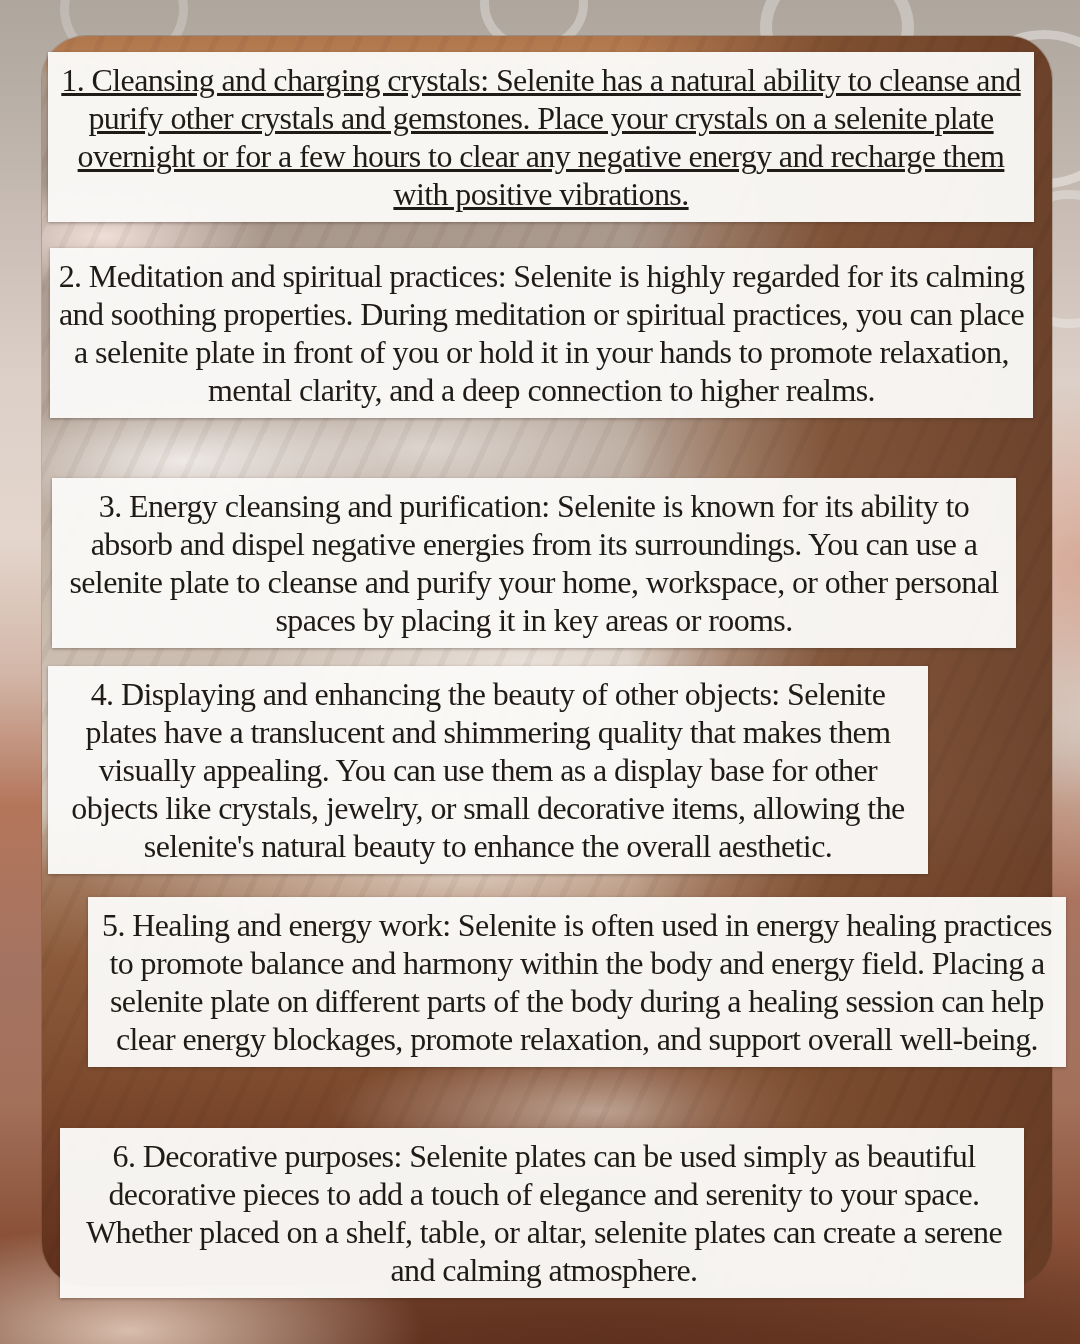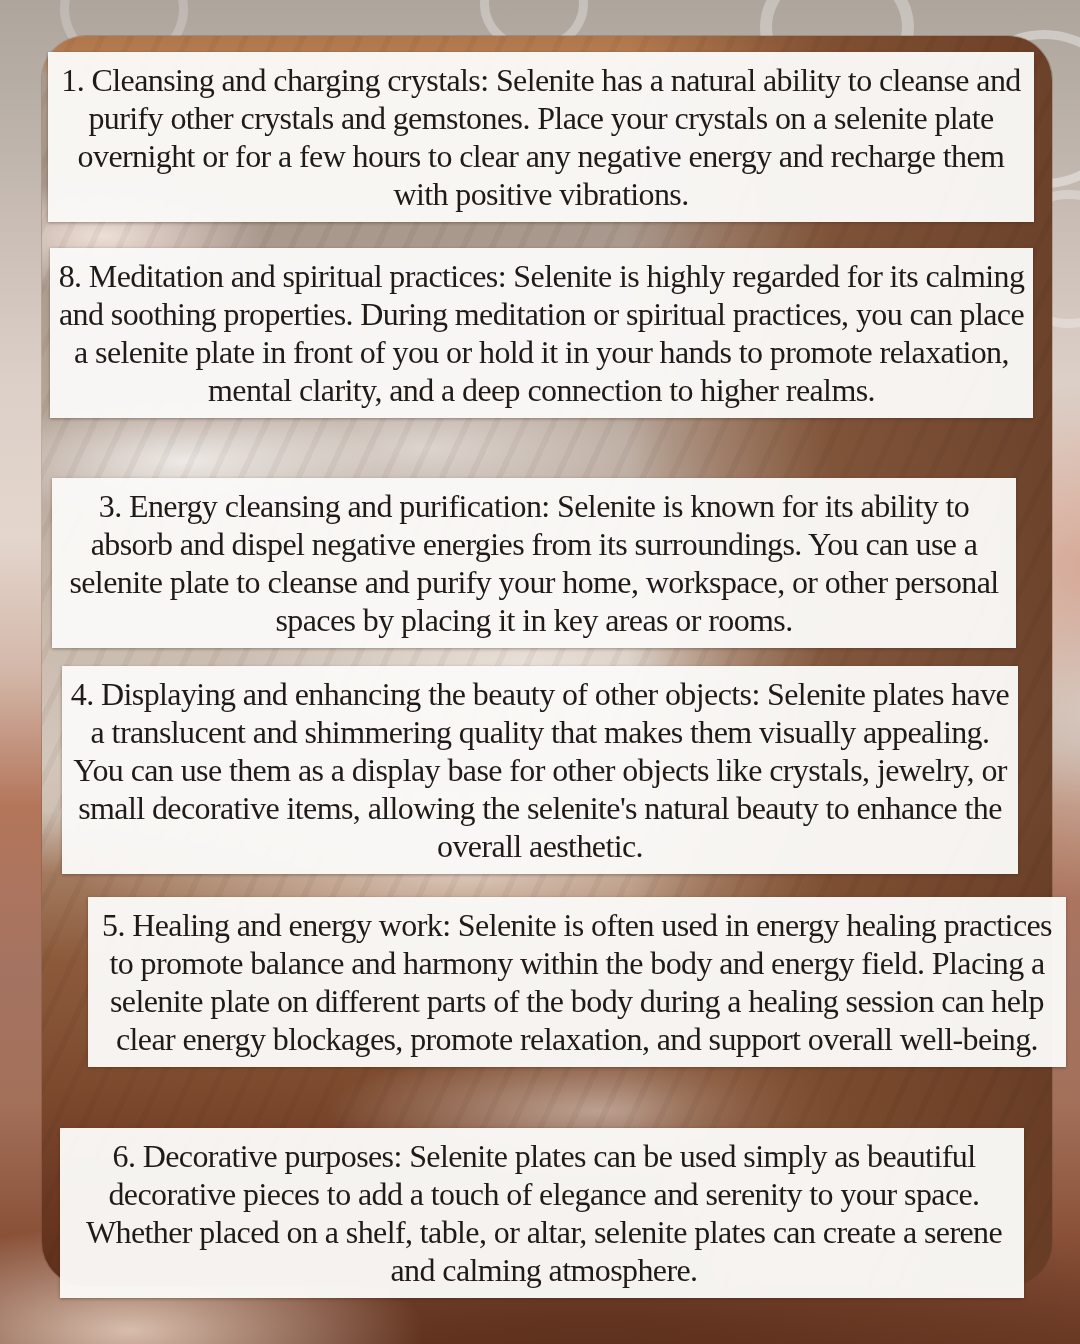--- a/index.html
+++ b/index.html
@@ -71,24 +71,24 @@
     background:rgba(250,249,247,.97);
     color:#1f1b17;
     text-align:center;
     font-size:32px;
     line-height:38px;
     letter-spacing:-0.6px;
     padding:9px 6px;
     box-shadow:0 1px 3px rgba(55,35,20,.4);
     box-sizing:border-box;
   }
-  .b1{left:48px;top:52px;width:986px;}
+  .b1{left:48px;top:52px;width:986px;text-decoration:underline;}
   .b2{left:50px;top:248px;width:983px;}
   .b3{left:52px;top:478px;width:964px;}
-  .b4{left:62px;top:666px;width:956px;}
+  .b4{left:48px;top:666px;width:880px;}
   .b5{left:52px;top:897px;width:978px;margin-left:36px;}
   .b6{left:60px;top:1128px;width:964px;padding-left:10px;}
 </style>
 </head>
 <body>
 
 <div class="canvas">
 
   <div class="bg-outer"></div>
 
@@ -96,19 +96,19 @@
   <div class="swirl s2"></div>
   <div class="swirl s3"></div>
   <div class="swirl s4"></div>
   <div class="swirl s5"></div>
 
   <div class="photo-card">
     <div class="grain"></div>
   </div>
 
   <div class="text-block b1">1. Cleansing and charging crystals: Selenite has a natural ability to cleanse and purify other crystals and gemstones. Place your crystals on a selenite plate overnight or for a few hours to clear any negative energy and recharge them with positive vibrations.</div>
-  <div class="text-block b2">8. Meditation and spiritual practices: Selenite is highly regarded for its calming and soothing properties. During meditation or spiritual practices, you can place a selenite plate in front of you or hold it in your hands to promote relaxation, mental clarity, and a deep connection to higher realms.</div>
+  <div class="text-block b2">2. Meditation and spiritual practices: Selenite is highly regarded for its calming and soothing properties. During meditation or spiritual practices, you can place a selenite plate in front of you or hold it in your hands to promote relaxation, mental clarity, and a deep connection to higher realms.</div>
   <div class="text-block b3">3. Energy cleansing and purification: Selenite is known for its ability to absorb and dispel negative energies from its surroundings. You can use a selenite plate to cleanse and purify your home, workspace, or other personal spaces by placing it in key areas or rooms.</div>
   <div class="text-block b4">4. Displaying and enhancing the beauty of other objects: Selenite plates have a translucent and shimmering quality that makes them visually appealing. You can use them as a display base for other objects like crystals, jewelry, or small decorative items, allowing the selenite's natural beauty to enhance the overall aesthetic.</div>
   <div class="text-block b5">5. Healing and energy work: Selenite is often used in energy healing practices to promote balance and harmony within the body and energy field. Placing a selenite plate on different parts of the body during a healing session can help clear energy blockages, promote relaxation, and support overall well-being.</div>
   <div class="text-block b6">6. Decorative purposes: Selenite plates can be used simply as beautiful decorative pieces to add a touch of elegance and serenity to your space. Whether placed on a shelf, table, or altar, selenite plates can create a serene and calming atmosphere.</div>
 
 </div>
 
 </body></html>

